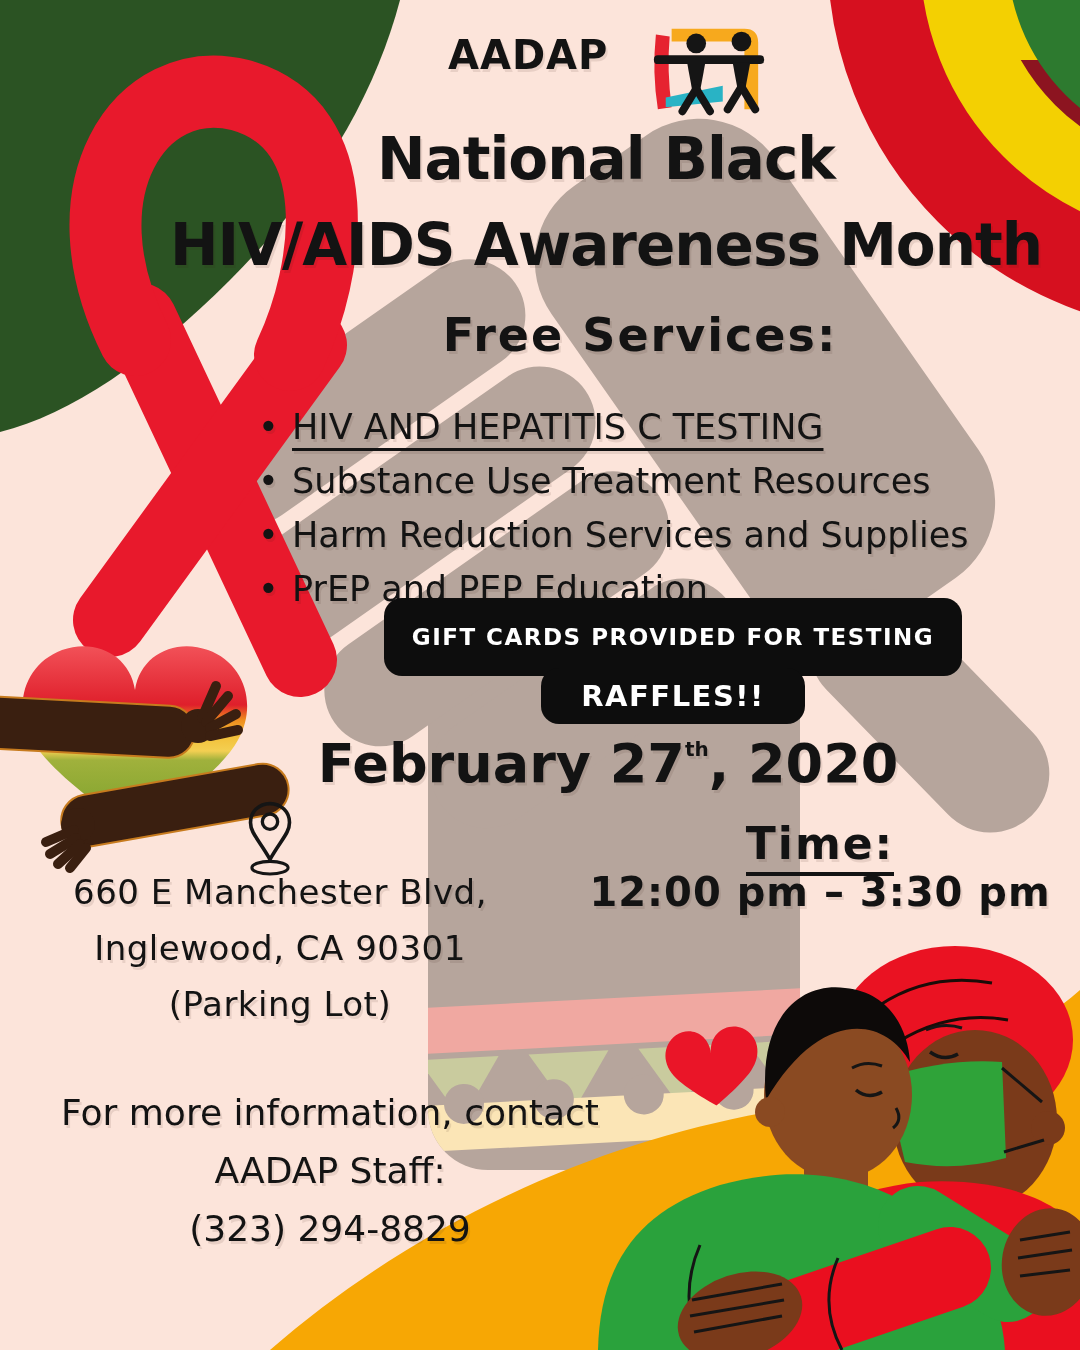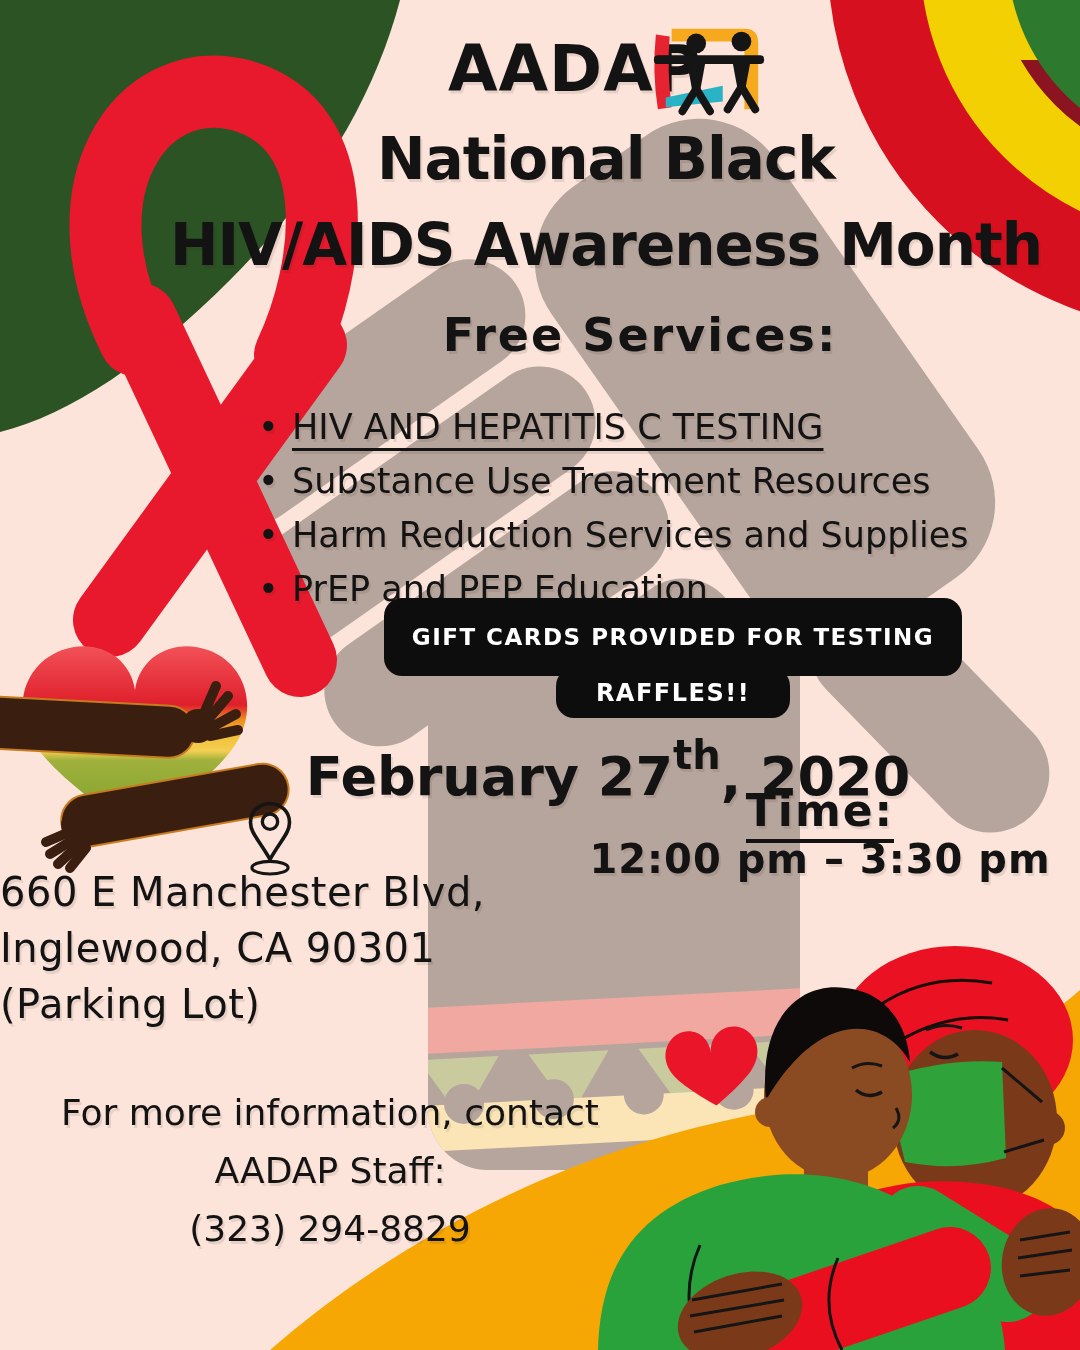--- a/index.html
+++ b/index.html
@@ -7,54 +7,54 @@
     position:relative;width:1080px;height:1350px;overflow:hidden;
     background:#fce4da;color:#131313;
     font-family:"DejaVu Sans",sans-serif;
   }
   .bg,.people{position:absolute;inset:0;width:1080px;height:1350px;}
   .bg{z-index:0}.people{z-index:1}
   .txt{position:absolute;z-index:2;}
   .shadowed{text-shadow:2px 3px 0 rgba(60,30,20,.10);}
 
   
-  .logo-text{left:448px;top:32px;font-size:64px;font-weight:bold;letter-spacing:1px;}
+  .logo-text{left:448px;top:32px;font-size:40px;font-weight:bold;letter-spacing:1px;}
   .logo-icon{left:650px;top:24px;width:118px;height:92px;}
 
   
   .title{left:0;top:116px;width:1080px;text-align:center;transform:translateX(66px);
          font-weight:bold;font-size:58px;line-height:86px;letter-spacing:-1px;}
   .services-heading{left:0;top:308px;width:1080px;text-align:center;transform:translateX(100px);
          font-weight:bold;font-size:46px;letter-spacing:2px;}
 
   
   .bullets{left:256px;top:400px;width:800px;list-style:none;margin:0;padding:0;font-size:35px;}
   .bullets li{position:relative;padding-left:36px;line-height:54px;white-space:nowrap;}
   .bullets li::before{content:"•";position:absolute;left:2px;top:0;}
   .bullets li.u span{text-decoration:underline;text-decoration-thickness:3px;text-underline-offset:9px;}
 
   
   .banner{left:0;top:598px;width:1080px;display:flex;flex-direction:column;align-items:center;
           transform:translateX(133px);}
   .banner .l1,.banner .l2{background:#0d0d0d;color:#fff;font-weight:bold;border-radius:18px;
           letter-spacing:1.5px;white-space:nowrap;}
   .banner .l1{font-size:23px;padding:26px 28px;}
-  .banner .l2{font-size:24px;padding:11px 40px;margin-top:-8px;}
+  .banner .l2{font-size:29px;padding:11px 40px;margin-top:-8px;}
 
   
   .date-row{left:0;top:732px;width:1080px;text-align:center;transform:translateX(68px);
             font-weight:bold;font-size:54px;white-space:nowrap;}
-  .date-row sup{font-size:40px;vertical-align:26px;}
+  .date-row sup{font-size:20px;vertical-align:26px;}
 
   
   .pin-icon{left:242px;top:798px;width:56px;height:78px;}
-  .address{left:0;top:864px;width:560px;font-size:40px;line-height:56px;letter-spacing:.5px;}
-
-  
-  .time-block{left:570px;top:785px;width:500px;text-align:center;}
+  .address{left:0;top:864px;width:560px;text-align:center;font-size:34px;line-height:56px;letter-spacing:.5px;}
+
+  
+  .time-block{left:570px;top:818px;width:500px;text-align:center;}
   .time-heading{font-size:44px;font-weight:bold;letter-spacing:2px;}
   .time-heading span{border-bottom:4px solid #131313;padding-bottom:3px;}
   .time-value{font-size:40px;font-weight:bold;letter-spacing:1px;white-space:nowrap;}
 
   
   .contact{left:0;top:1072px;width:660px;text-align:center;font-size:36px;line-height:58px;margin-top:12px;}
 </style>
 </head>
 <body>
 

